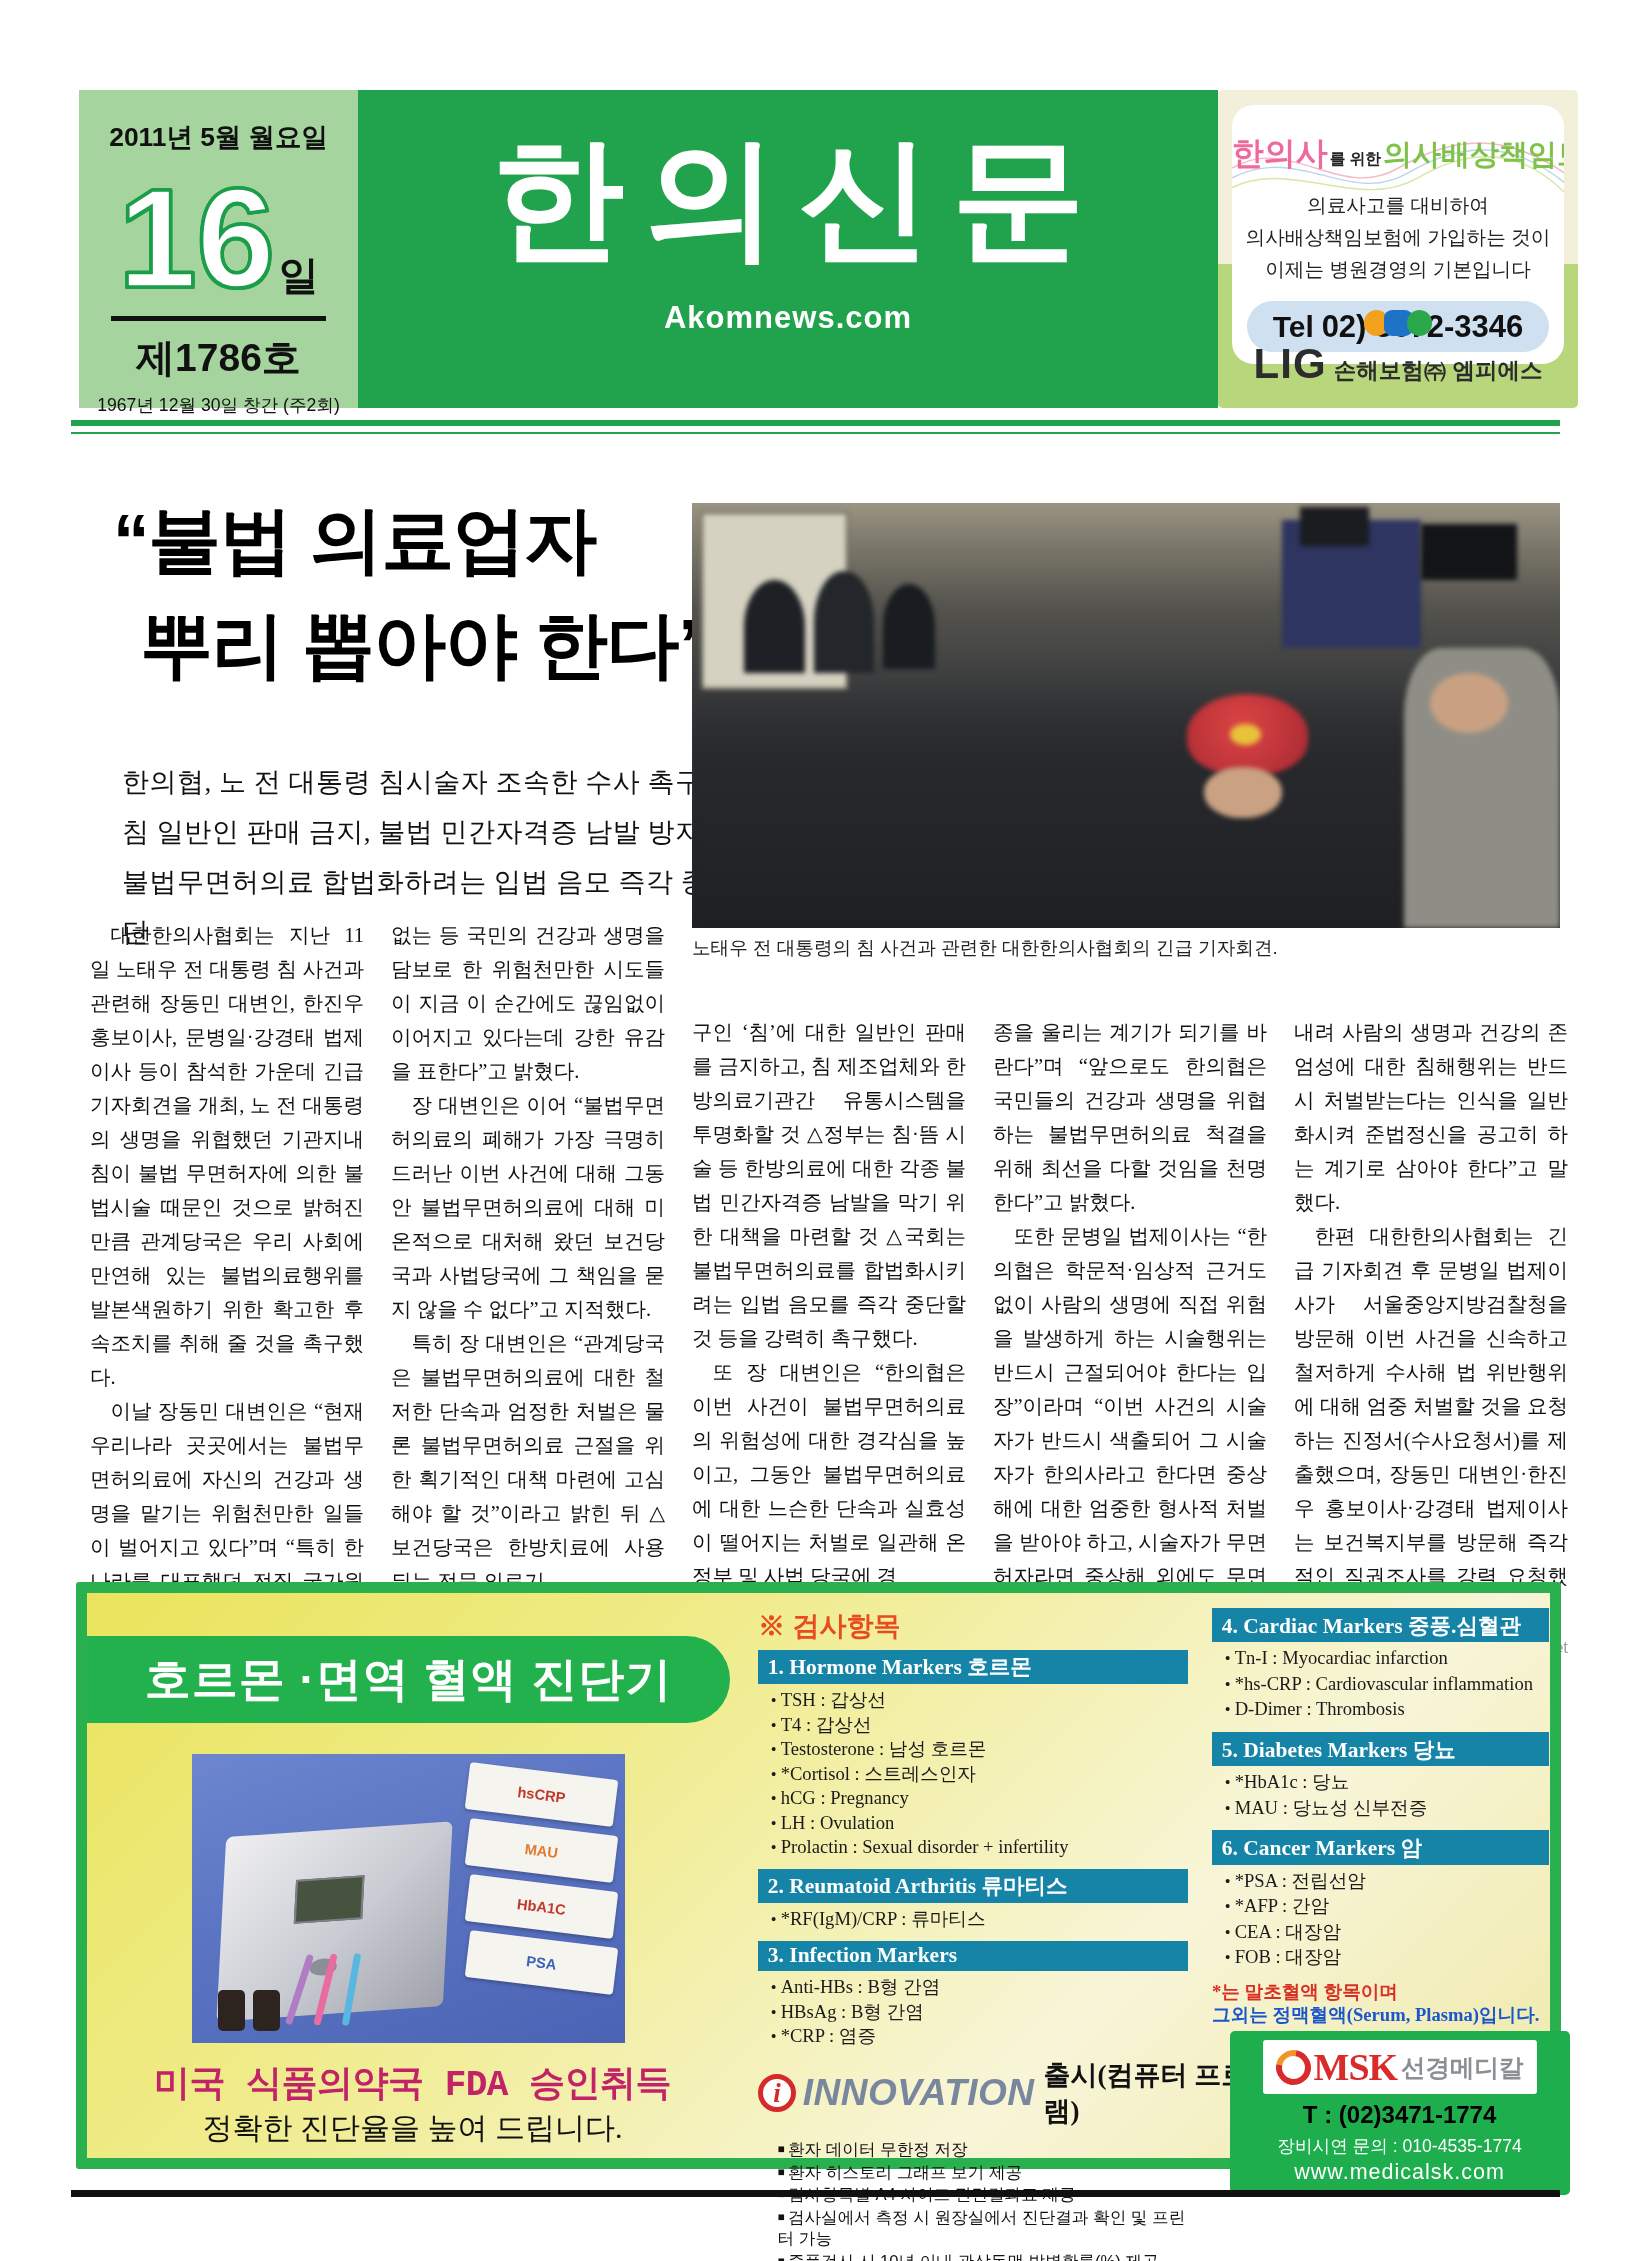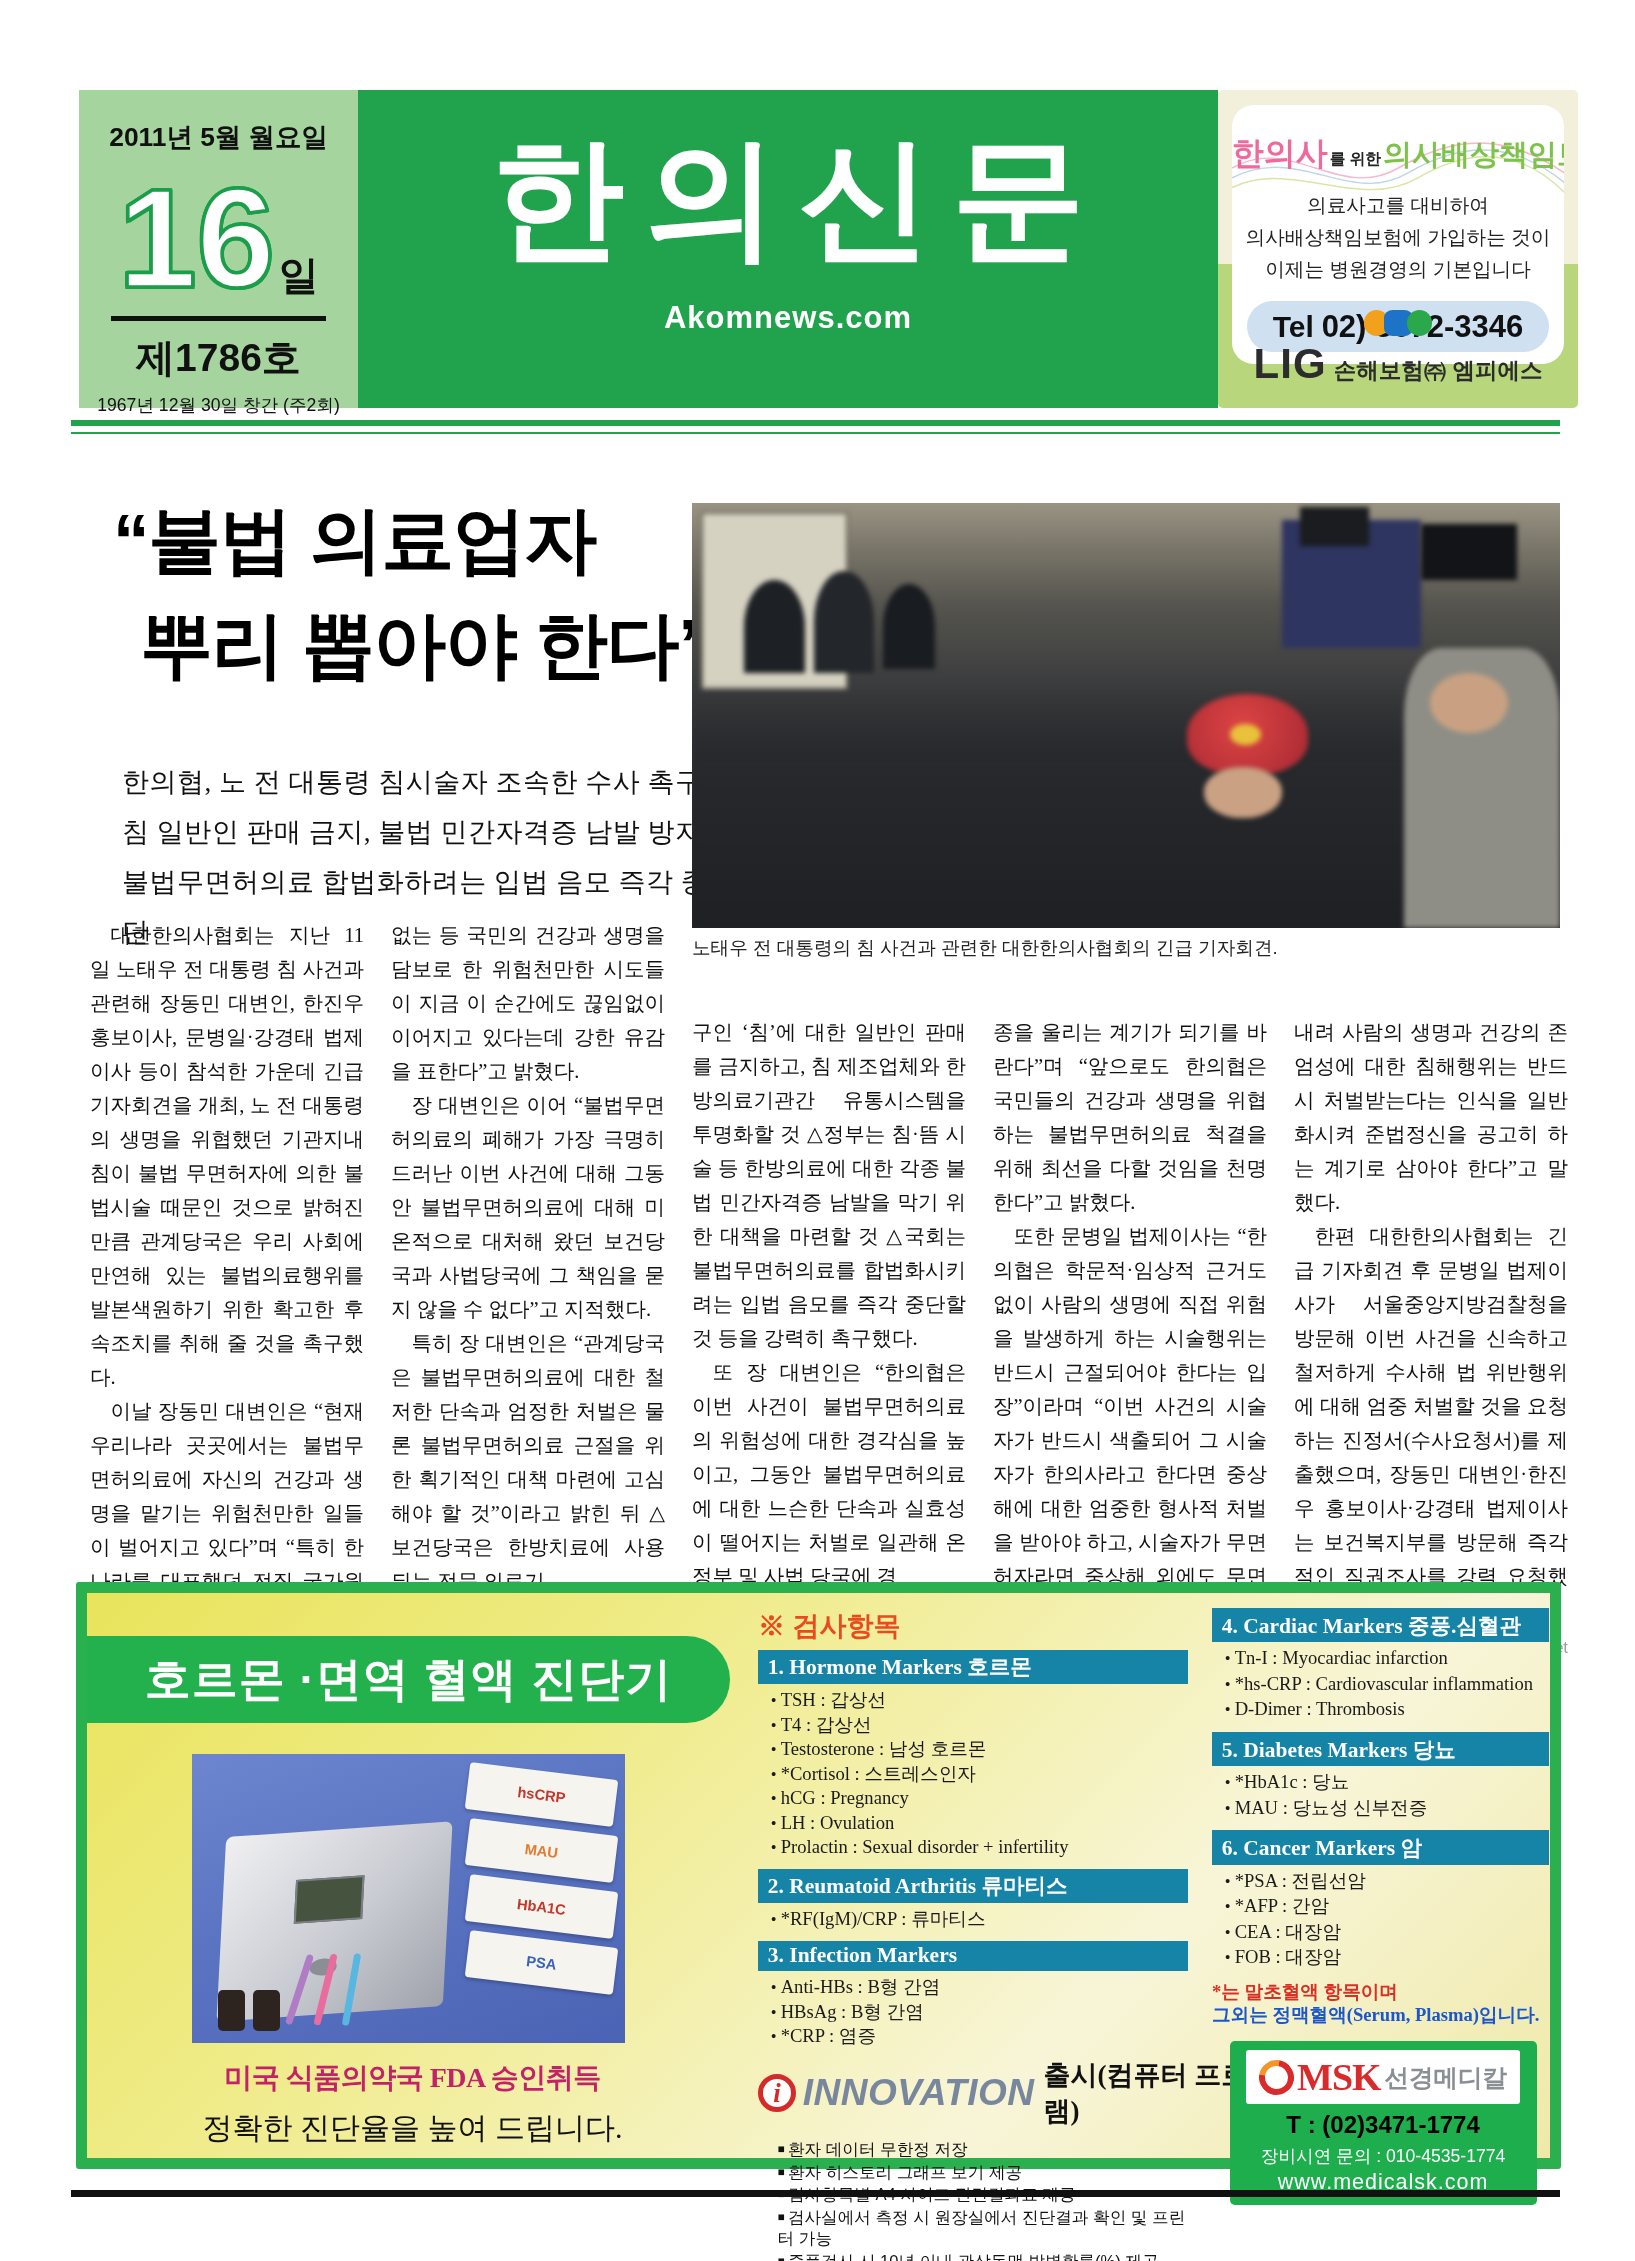--- a/index.html
+++ b/index.html
@@ -110,21 +110,21 @@
   .strip:nth-child(3) .slabel { color:#c0392b; }
   .strip:nth-child(4) .slabel { color:#3a62b8; }
   .pip { position:absolute; width:6.8px; height:73px; border-radius:3.9px; bottom:6%; }
   .pip1 { left:24%; background:#b07cc6; transform:rotate(18deg); }
   .pip2 { left:30%; background:#e86ca0; transform:rotate(14deg); }
   .pip3 { left:36%; background:#58b7e0; transform:rotate(10deg); }
   .vial { position:absolute; width:27px; height:41px; background:#2d2420; border-radius:4.9px; bottom:4%; }
   .vial1 { left:6%; } .vial2 { left:14%; }
 
   .fda { position:absolute; left:0; top:466px; width:651px; text-align:center; color:#c22268;
-         font-family:Liberation Serif, serif; font-weight:bold; font-size:28px; letter-spacing:-0.5px; }
+         font-family:Liberation Mono, monospace; font-weight:bold; font-size:36px; letter-spacing:-0.5px; }
   .tagline { position:absolute; left:0; top:515px; width:651px; text-align:center; font-size:30px; color:#111; }
 
   .bad-mid { position:absolute; left:671px; top:14.7px; width:430px; }
   .list-heading { font-family:"Liberation Sans",sans-serif; font-weight:bold; font-size:27px; color:#e84b1e; margin-bottom:5.9px; }
   .sec { margin-bottom:8.8px; }
   .sec-h { background:#1584a6; color:#fff; font-weight:bold; font-size:21.5px; padding:2.9px 9.8px; margin-bottom:3.9px; }
   .sec ul { list-style:none; padding-left:12.7px; }
   .sec li { font-size:18.6px; line-height:23.5px; color:#1a1a1a; }
   .sec li::before { content:"• "; font-size:16.6px; }
   .bad-right .sec li { line-height:24.5px; }
@@ -136,21 +136,21 @@
   .innov-word { font-family:"Liberation Sans",sans-serif; font-weight:bold; font-style:italic; font-size:37px; color:#78879e; margin-left:6.8px; letter-spacing:0.5px; }
   .innov-suffix { font-weight:bold; font-size:27px; color:#111; margin-left:8.8px; }
   .innov-bullets { list-style:none; margin-top:8.8px; padding-left:19.6px; }
   .innov-bullets li { font-family:"Liberation Sans",sans-serif; font-size:16.6px; line-height:22px; color:#111; }
   .innov-bullets li::before { content:"■ "; font-size:11.7px; vertical-align:1.5px; }
 
   .bad-right { position:absolute; left:1125px; top:14.7px; width:337px; }
   .note { font-weight:bold; font-size:18.6px; line-height:23.5px; }
   .note-red { color:#d93025; margin-top:2.9px; }
   .note-blue { color:#1a56cc; }
-  .mskbox { margin-top:14px; margin-left:17.6px; width:307px; background:#1fae4e; border-radius:4.9px; padding:9.8px 7.8px; text-align:center; }
+  .mskbox { margin-top:4px; margin-left:17.6px; width:340px; background:#1fae4e; border-radius:4.9px; padding:9.8px 7.8px; text-align:center; }
   .msk-white { background:#fff; border-radius:2.9px; width:274px; margin:0 auto; padding:4.9px 0; display:flex; align-items:center; justify-content:center; }
   .msk-swoosh { flex:none; width:35px; height:35px; border-radius:50%; border:6.4px solid #d92b2b; border-top-color:#f0962a; transform:rotate(-35deg); margin-right:2.9px; }
   .msk-text { font-weight:bold; font-size:38px; color:#d92b2b; letter-spacing:-1px; }
   .msk-ko { font-family:"Liberation Sans",sans-serif; font-weight:bold; font-size:24.5px; color:#8a8f94; margin-left:3.9px; }
   .msk-tel { color:#000000; font-family:"Liberation Sans",sans-serif; font-weight:bold; font-size:24px; margin-top:6.8px; white-space:nowrap; }
   .msk-demo { color:#fff; font-family:"Liberation Sans",sans-serif; font-size:17.6px; margin-top:4.9px; }
   .msk-web { color:#fff; font-family:"Liberation Sans",sans-serif; font-size:21.5px; margin-top:2px; letter-spacing:1px; }
 
   .bottom-rule { position:absolute; left:71px; top:2190px; width:1489px; height:6.8px; background:#111; }
 </style>

